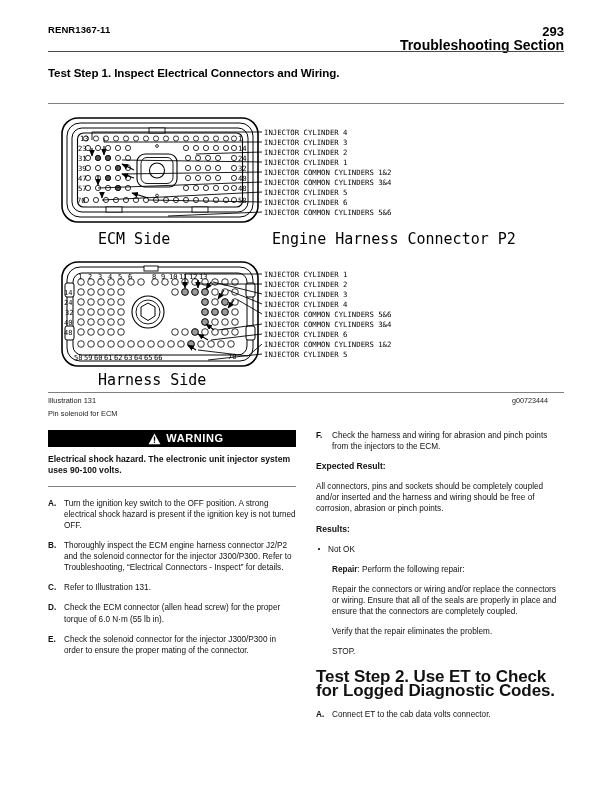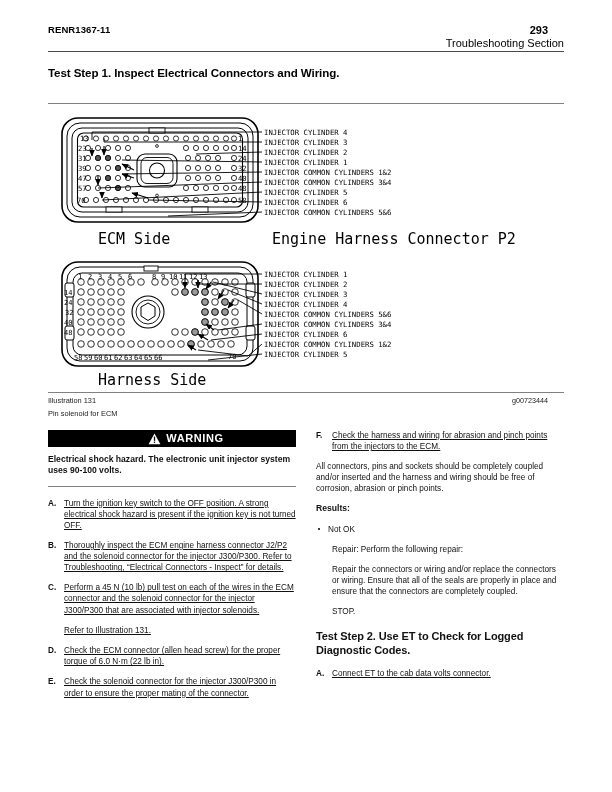--- a/index.html
+++ b/index.html
@@ -32,30 +32,30 @@
   }
   .hdr-left {
     position: absolute;
     left: 0; top: 0;
     font-size: 9.5px;
     font-weight: bold;
     letter-spacing: 0.1px;
   }
   .hdr-pageno {
     position: absolute;
-    right: 16px; top: 0;
-    font-size: 11px;
+    right: 0; top: 0;
+    font-size: 13px;
     font-weight: bold;
     text-align: center;
   }
   .hdr-section {
     position: absolute;
     right: 0; top: 13px;
-    font-size: 11px;
-    font-weight: normal;
+    font-size: 14px;
+    font-weight: bold;
     white-space: nowrap;
   }
   .hdr-rule {
     position: absolute;
     left: 0;
     top: 27px;
     width: 516px;
     height: 1px;
     background: #4a4a4a;
   }
@@ -162,21 +162,21 @@
     padding-left: 16px;
     margin-bottom: 9px;
   }
   .li .mk {
     position: absolute;
     left: 0;
     top: 0;
     font-weight: bold;
     font-size: 8.2px;
   }
-  .li p { margin: 0; text-decoration: underline; }
+  .li p { margin: 0; }
   .li p + p { margin-top: 9.5px; }
 
   .subhead {
     font-size: 8.6px;
     font-weight: bold;
     margin: 0 0 9px 0;
   }
   .para {
     margin: 0 0 9px 0;
   }
@@ -193,28 +193,28 @@
     width: 2.4px;
     height: 2.4px;
     background: #000;
     border-radius: 50%;
   }
 
   .indent { margin-left: 16px; }
   .indent p { margin: 0 0 9px 0; }
 
   .step2-title {
-    font-size: 11px;
+    font-size: 17px;
     font-weight: bold;
     line-height: 13.6px;
     letter-spacing: -0.1px;
     margin: 13px 0 11px 0;
   }
 
-  b.inl { font-weight: normal; }
+  b.inl { font-weight: bold; }
 </style>
 </head>
 <body>
 
 <div class="page">
 
   <div class="hdr">
     <div class="hdr-left">RENR1367-11</div>
     <div class="hdr-pageno">293</div>
     <div class="hdr-section">Troubleshooting Section</div>
@@ -632,55 +632,56 @@
       <p>Turn the ignition key switch to the OFF position. A strong electrical shock hazard is present if the ignition key is not turned OFF.</p>
     </div>
 
     <div class="li">
       <span class="mk">B.</span>
       <p>Thoroughly inspect the ECM engine harness connector J2/P2 and the solenoid connector for the injector J300/P300. Refer to Troubleshooting, “Electrical Connectors - Inspect” for details.</p>
     </div>
 
     <div class="li">
       <span class="mk">C.</span>
-      <p>Perform a 45 N (10 lb) pull test on each of the wires in the ECM connector and the solenoid connector for the injector J300/P300 that are associated with injector solenoids.</p>
       <p>Refer to Illustration 131.</p>
     </div>
 
     <div class="li">
       <span class="mk">D.</span>
-      <p>Check the ECM connector (allen head screw) for the proper torque of 6.0 N·m (22 lb in).</p>
+      <p>Check the ECM connector (allen head screw) for the proper torque of 6.0 N·m (55 lb in).</p>
     </div>
 
     <div class="li">
       <span class="mk">E.</span>
       <p>Check the solenoid connector for the injector J300/P300 in order to ensure the proper mating of the connector.</p>
     </div>
   </div>
 
   <div class="col col-right">
 
     <div class="li">
       <span class="mk">F.</span>
       <p>Check the harness and wiring for abrasion and pinch points from the injectors to the ECM.</p>
     </div>
 
+    <div class="subhead">Expected Result:</div>
     <p class="para">All connectors, pins and sockets should be completely coupled and/or inserted and the harness and wiring should be free of corrosion, abrasion or pinch points.</p>
 
     <div class="subhead">Results:</div>
 
 
     <div class="bullet">
       <span class="dot"></span>
       <span>Not OK</span>
     </div>
 
     <div class="indent">
       <p><b class="inl">Repair</b><span>: Perform the following repair:</span></p>
       <p>Repair the connectors or wiring and/or replace the connectors or wiring. Ensure that all of the seals are properly in place and ensure that the connectors are completely coupled.</p>
+      <p>Verify that the repair eliminates the problem.</p>
       <p>STOP.</p>
     </div>
 
     <div class="step2-title">Test Step 2. Use ET to Check for Logged Diagnostic Codes.</div>
 
     <div class="li">
       <span class="mk">A.</span>
       <p>Connect ET to the cab data volts connector.</p>
     </div>
   </div>

